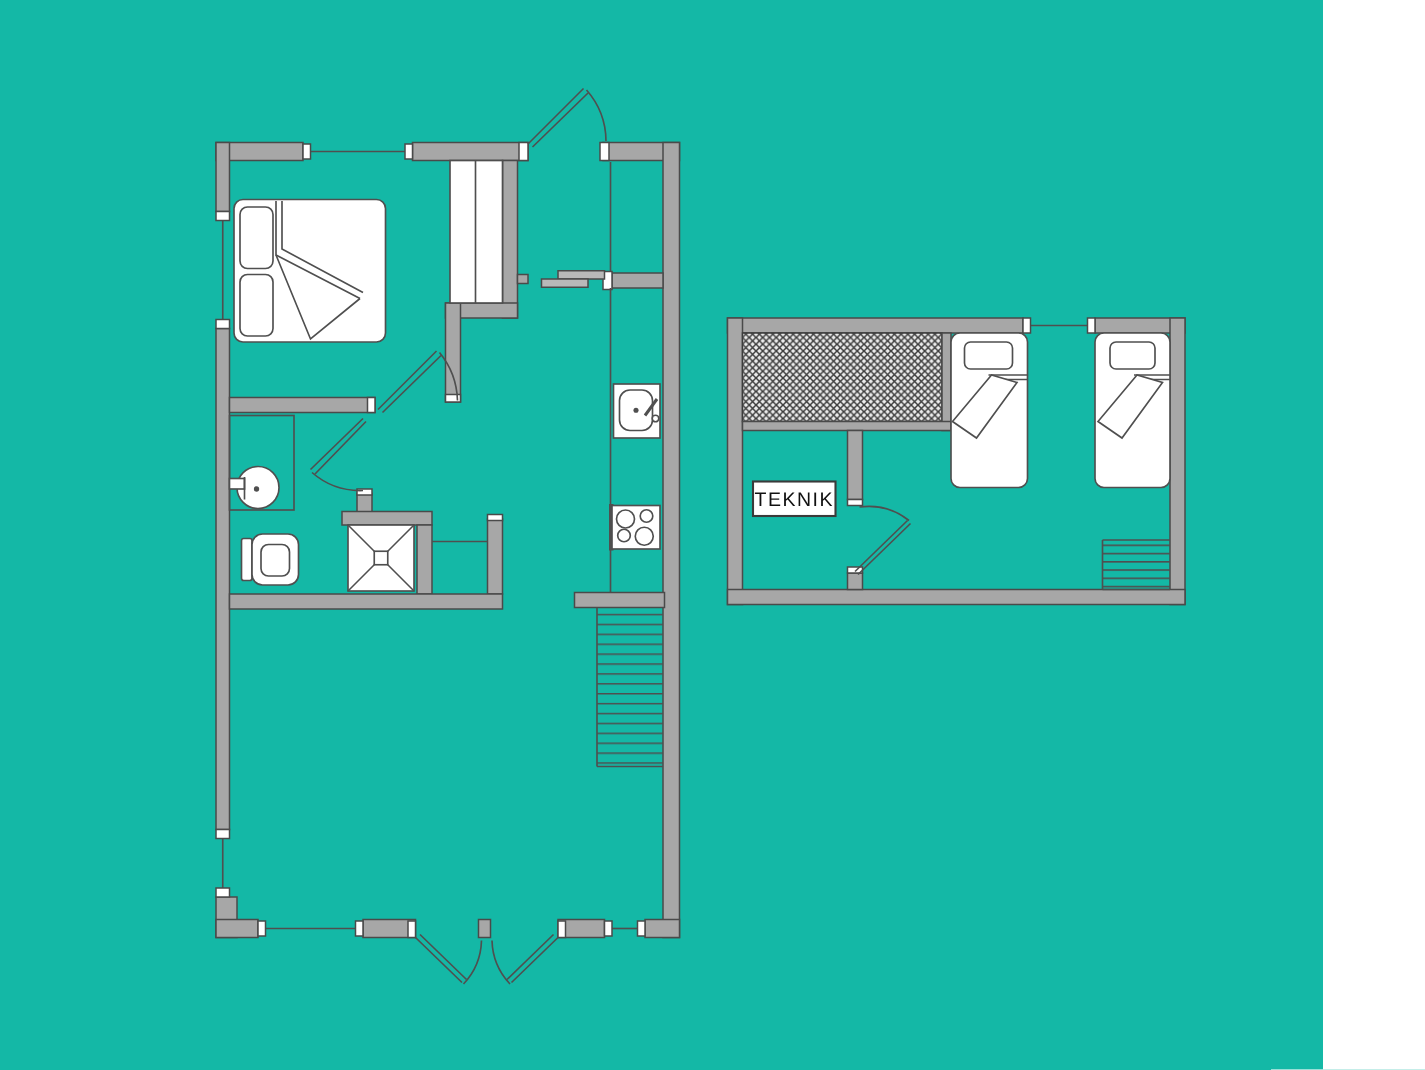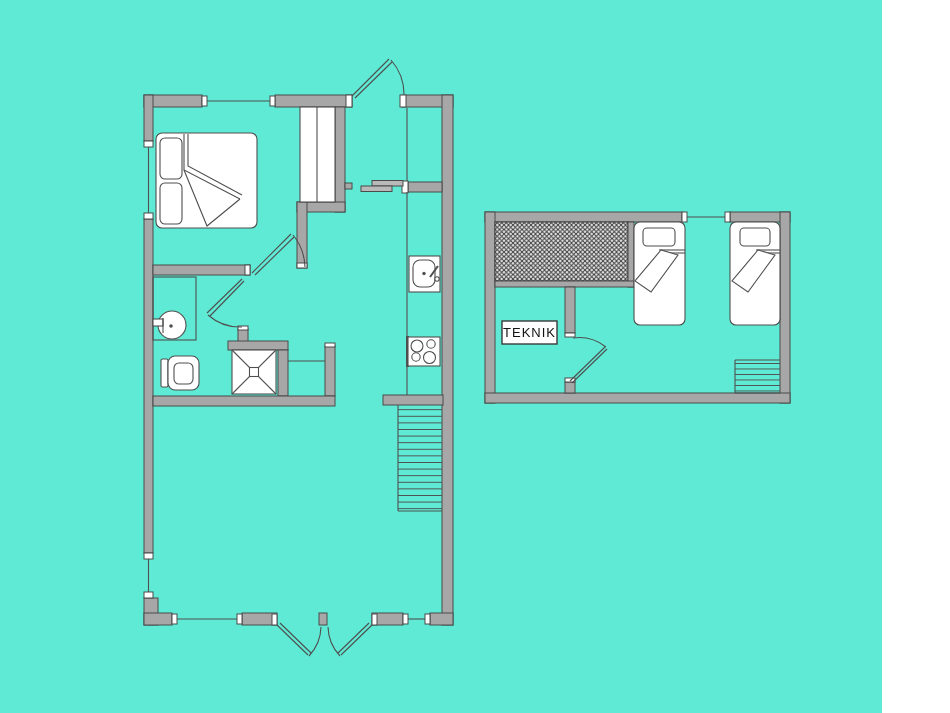--- a/index.html
+++ b/index.html
@@ -1,16 +1,16 @@
 <!DOCTYPE html>
 <html style="--wall-fill: #a7a7a7; --wall-stroke: #4a4a4a; --line: #4f4f4f; --slider-fill: #b9b9b9; --hatch-bg: #ececec; --hatch-line: #3c3c3c;"><head>
 <meta charset="utf-8">
 <style>
   html,body{margin:0;padding:0;background:#fff;}
-  .canvas{position:relative;width:882px;height:713px;background:#5eead4;overflow:hidden;
+  .canvas{position:relative;width:882px;height:713px;background:#14b8a6;overflow:hidden;
           font-family:"Liberation Sans",sans-serif;}
   svg{display:block;}
   .wall{fill:var(--wall-fill,#a7a7a7);stroke:var(--wall-stroke,#4a4a4a);stroke-width:1;}
   .cap{fill:#ffffff;stroke:var(--wall-stroke,#4a4a4a);stroke-width:1;}
   .thin{fill:none;stroke:var(--line,#4f4f4f);stroke-width:1.1;}
   .fix{fill:#ffffff;stroke:var(--line,#4f4f4f);stroke-width:1.1;}
   .nofill{fill:none;stroke:var(--line,#4f4f4f);stroke-width:1.1;}
   .slider{fill:var(--slider-fill,#b9b9b9);stroke:var(--wall-stroke,#4a4a4a);stroke-width:1;}
   .dark{fill:var(--line,#4f4f4f);}
   .hatchbg{fill:var(--hatch-bg,#ececec);}

